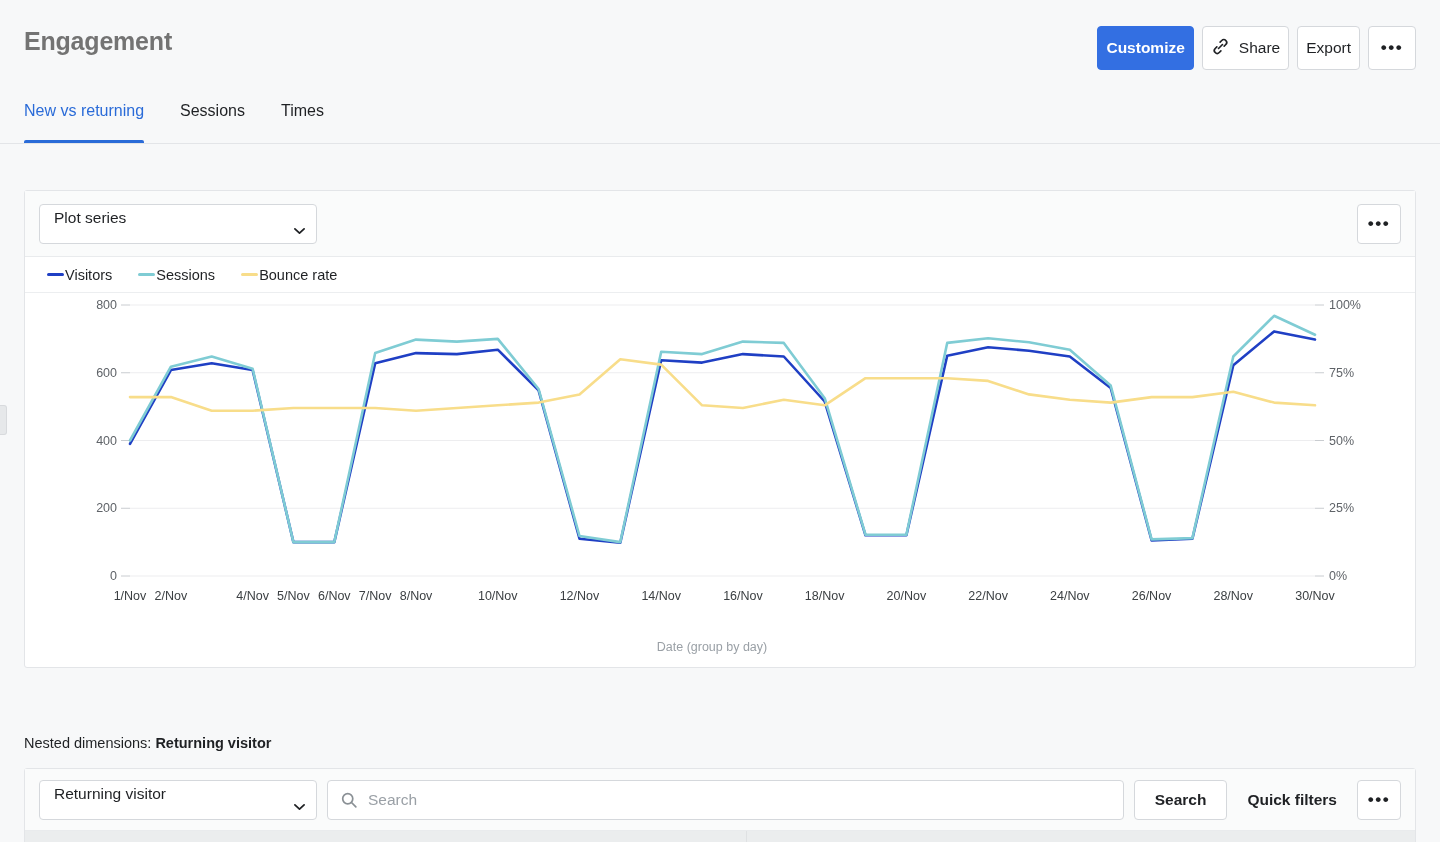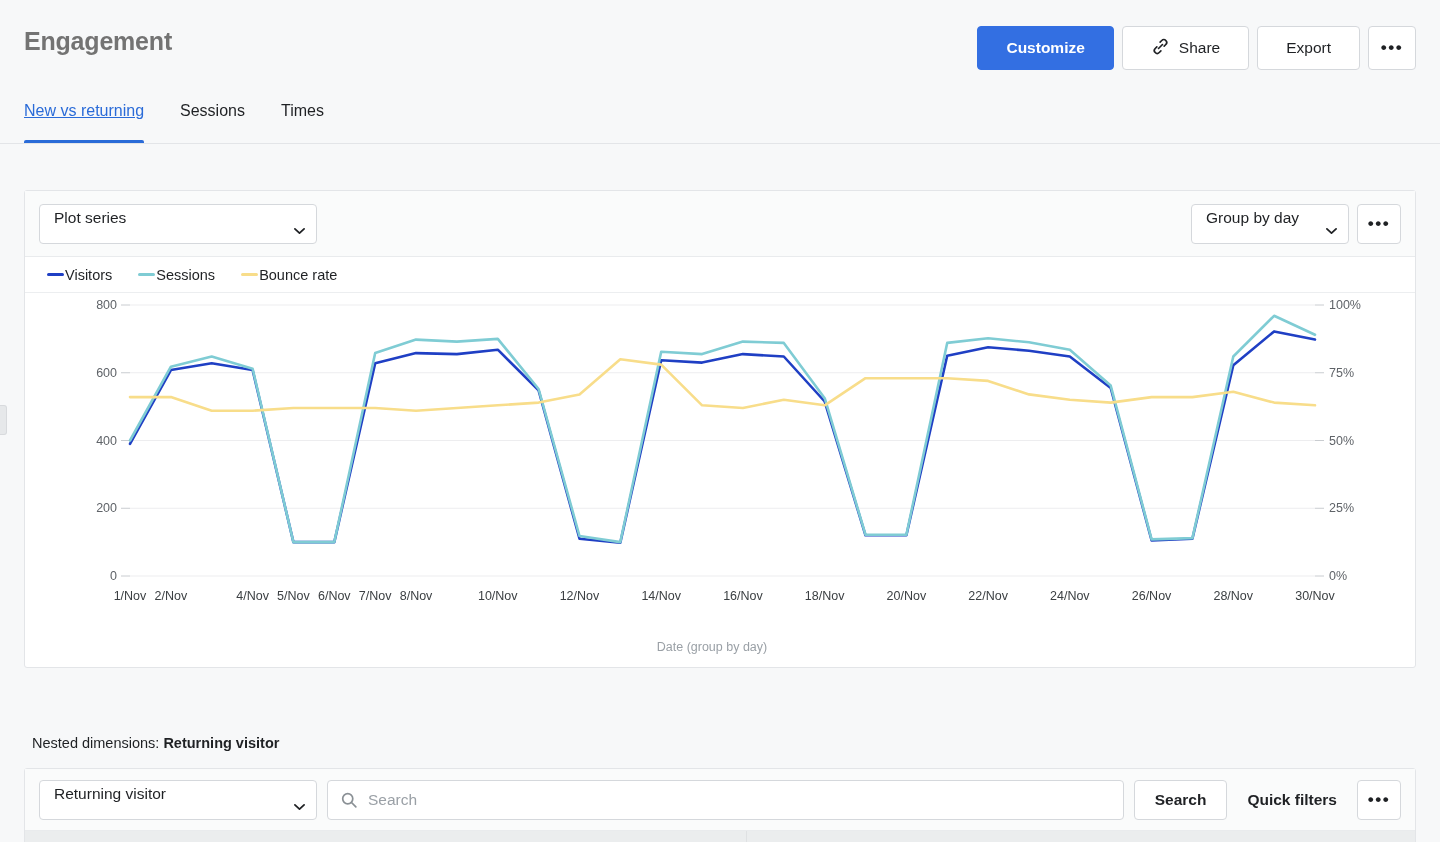--- a/index.html
+++ b/index.html
@@ -34,21 +34,21 @@
     gap: 8px;
   }
   .btn {
     height: 44px;
     border: 1px solid #d5d8dc;
     background: #ffffff;
     border-radius: 4px;
     font-family: "Liberation Sans", sans-serif;
     font-size: 15.5px;
     color: #1f2124;
-    padding: 0 28px;
+    padding: 0 8px;
     display: flex;
     align-items: center;
     justify-content: center;
     gap: 9px;
     cursor: pointer;
     white-space: nowrap;
   }
   .btn-primary {
     background: #336fe2;
     border-color: #336fe2;
@@ -81,21 +81,21 @@
     height: 100%;
   }
   .tab {
     position: relative;
     font-size: 16px;
     color: #1f2124;
     padding-top: 6px;
     cursor: pointer;
     height: 100%;
   }
-  .tab.active { color: #2a6bd8; text-decoration: underline; }
+  .tab.active { color: #2a6bd8; }
   .tab.active::after {
     content: "";
     position: absolute;
     left: 0; right: 0; bottom: 0;
     height: 3px;
     background: #2a6bd8;
     border-radius: 2px 2px 0 0;
   }
 
   
@@ -195,21 +195,21 @@
     left: 0; right: 16px;
     bottom: 13px;
     text-align: center;
     font-size: 12.5px;
     color: #9aa0a6;
   }
 
   
   .nested-line {
     position: absolute;
-    left: 32px; top: 735px;
+    left: 24px; top: 735px;
     font-size: 14.5px;
     color: #1f2124;
   }
   .nested-line b { font-weight: bold; }
 
   .table-card { top: 768px; height: 120px; }
   .table-toolbar {
     height: 62px;
     display: flex;
     align-items: center;
@@ -335,28 +335,20 @@
     <div class="select select-plot">
       <span>Plot series</span>
       <span class="chev">
         <svg width="11" height="8" viewBox="0 0 12 8">
             <path d="M1 1.6 L6 6.4 L11 1.6" stroke="#1f2124" stroke-width="1.9" fill="none" stroke-linecap="round" stroke-linejoin="round"></path>
           </svg>
       </span>
     </div>
 
     <div class="toolbar-right">
-      <div class="select select-group">
-        <span>Group by day</span>
-        <span class="chev">
-          <svg width="11" height="8" viewBox="0 0 12 8">
-              <path d="M1 1.6 L6 6.4 L11 1.6" stroke="#1f2124" stroke-width="1.9" fill="none" stroke-linecap="round" stroke-linejoin="round"></path>
-            </svg>
-        </span>
-      </div>
       <button class="btn-sm">
         <span class="dots">•••</span>
       </button>
     </div>
   </div>
 
   <div class="legend">
     <div class="legend-item">
       <span class="legend-swatch" style="background:#1f3fc4"></span>
       <span>Visitors</span>

